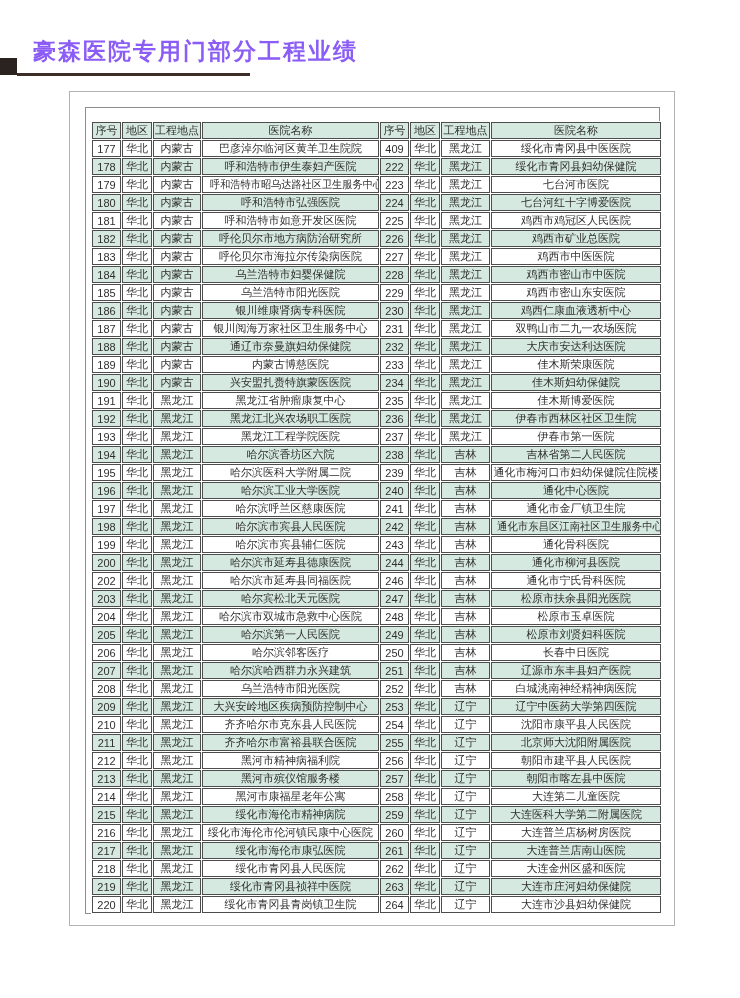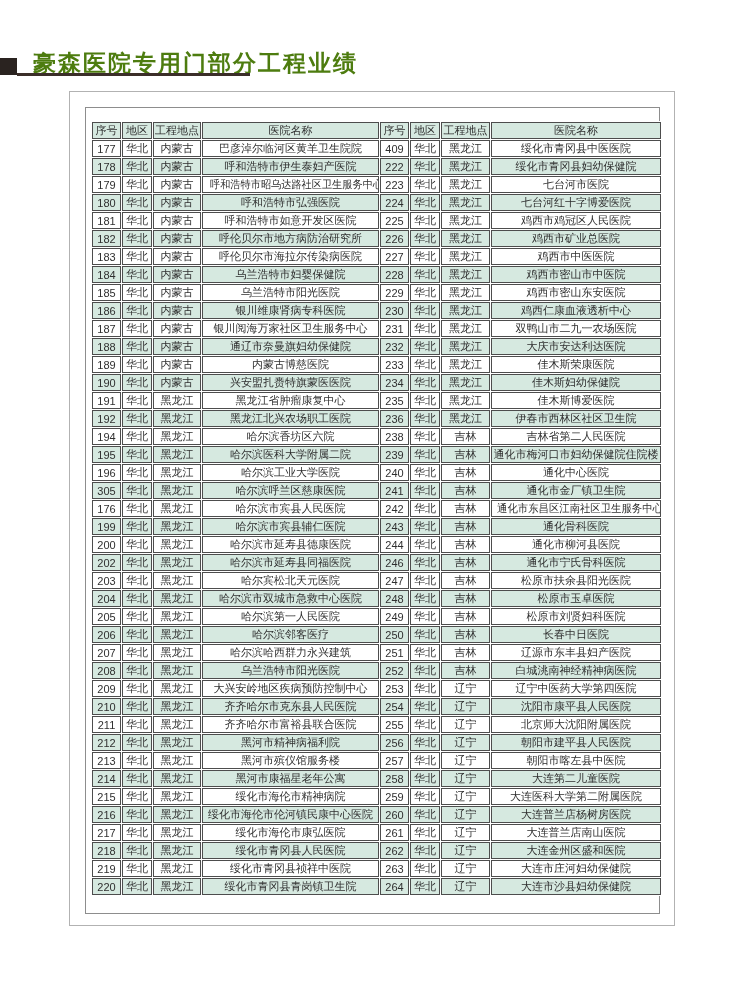--- a/index.html
+++ b/index.html
@@ -9,23 +9,23 @@
     font-family:"Liberation Sans", sans-serif;
     position:relative;
     color:#333;
   }
   
   .title-square{
     position:absolute;left:0;top:58px;width:17px;height:17px;
     background:#2a2320;
   }
   .page-title{
-    position:absolute;left:33px;top:48px;
+    position:absolute;left:33px;top:36px;
     font-size:23px;letter-spacing:2px;
-    color:#4d7c0f;font-weight:600;white-space:nowrap;
+    color:#8b5cf6;font-weight:600;white-space:nowrap;
   }
   .title-underline{
     position:absolute;left:17px;top:73px;width:233px;height:3px;
     background:#3b2e29;
   }
   
   .outer-frame{
     position:absolute;left:69px;top:91px;width:606px;height:835px;
     border:1px solid #b2b2b2;box-sizing:border-box;
   }
@@ -259,20 +259,30 @@
         <td><span class="sq">192</span></td>
         <td><span class="sq">华北</span></td>
         <td><span class="sq">黑龙江</span></td>
         <td><span class="sq">黑龙江北兴农场职工医院</span></td>
         <td><span class="sq">236</span></td>
         <td><span class="sq">华北</span></td>
         <td><span class="sq">黑龙江</span></td>
         <td><span class="sq">伊春市西林区社区卫生院</span></td>
       </tr>
       <tr>
+        <td><span class="sq">193</span></td>
+        <td><span class="sq">华北</span></td>
+        <td><span class="sq">黑龙江</span></td>
+        <td><span class="sq">黑龙江工程学院医院</span></td>
+        <td><span class="sq">237</span></td>
+        <td><span class="sq">华北</span></td>
+        <td><span class="sq">黑龙江</span></td>
+        <td><span class="sq">伊春市第一医院</span></td>
+      </tr>
+      <tr>
         <td><span class="sq">194</span></td>
         <td><span class="sq">华北</span></td>
         <td><span class="sq">黑龙江</span></td>
         <td><span class="sq">哈尔滨香坊区六院</span></td>
         <td><span class="sq">238</span></td>
         <td><span class="sq">华北</span></td>
         <td><span class="sq">吉林</span></td>
         <td><span class="sq">吉林省第二人民医院</span></td>
       </tr>
       <tr>
@@ -289,31 +299,31 @@
         <td><span class="sq">196</span></td>
         <td><span class="sq">华北</span></td>
         <td><span class="sq">黑龙江</span></td>
         <td><span class="sq">哈尔滨工业大学医院</span></td>
         <td><span class="sq">240</span></td>
         <td><span class="sq">华北</span></td>
         <td><span class="sq">吉林</span></td>
         <td><span class="sq">通化中心医院</span></td>
       </tr>
       <tr>
-        <td><span class="sq">305</span></td>
+        <td><span class="sq">197</span></td>
         <td><span class="sq">华北</span></td>
         <td><span class="sq">黑龙江</span></td>
         <td><span class="sq">哈尔滨呼兰区慈康医院</span></td>
         <td><span class="sq">241</span></td>
         <td><span class="sq">华北</span></td>
         <td><span class="sq">吉林</span></td>
         <td><span class="sq">通化市金厂镇卫生院</span></td>
       </tr>
       <tr>
-        <td><span class="sq">176</span></td>
+        <td><span class="sq">198</span></td>
         <td><span class="sq">华北</span></td>
         <td><span class="sq">黑龙江</span></td>
         <td><span class="sq">哈尔滨市宾县人民医院</span></td>
         <td><span class="sq">242</span></td>
         <td><span class="sq">华北</span></td>
         <td><span class="sq">吉林</span></td>
         <td><span class="sq" style="transform: scaleX(0.943);">通化市东昌区江南社区卫生服务中心</span></td>
       </tr>
       <tr>
         <td><span class="sq">199</span></td>

